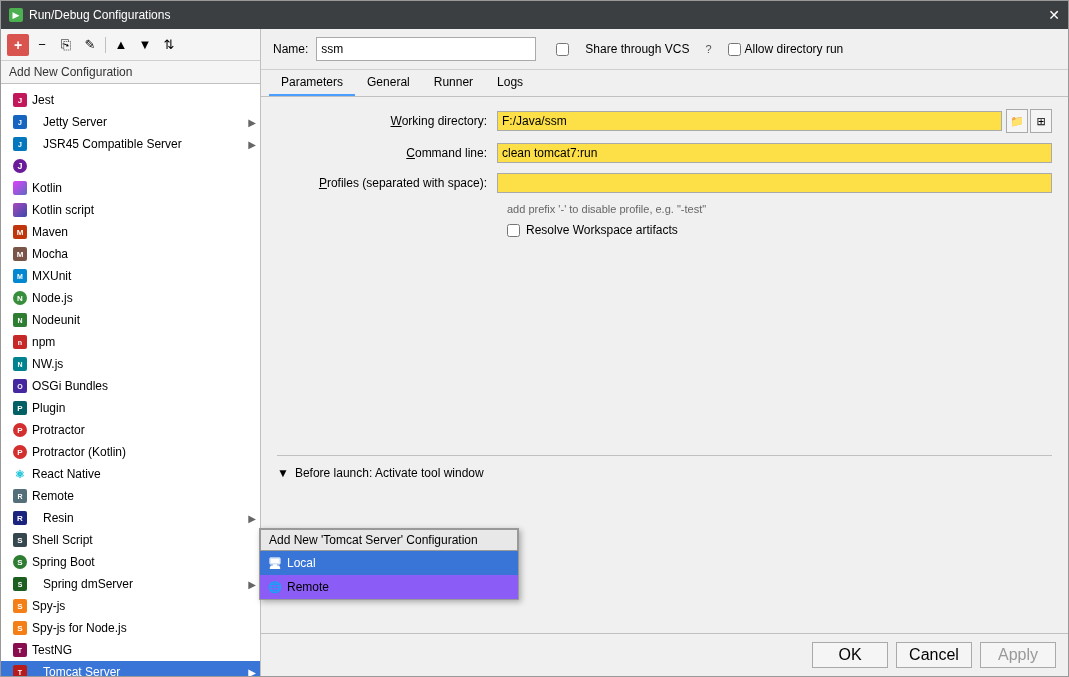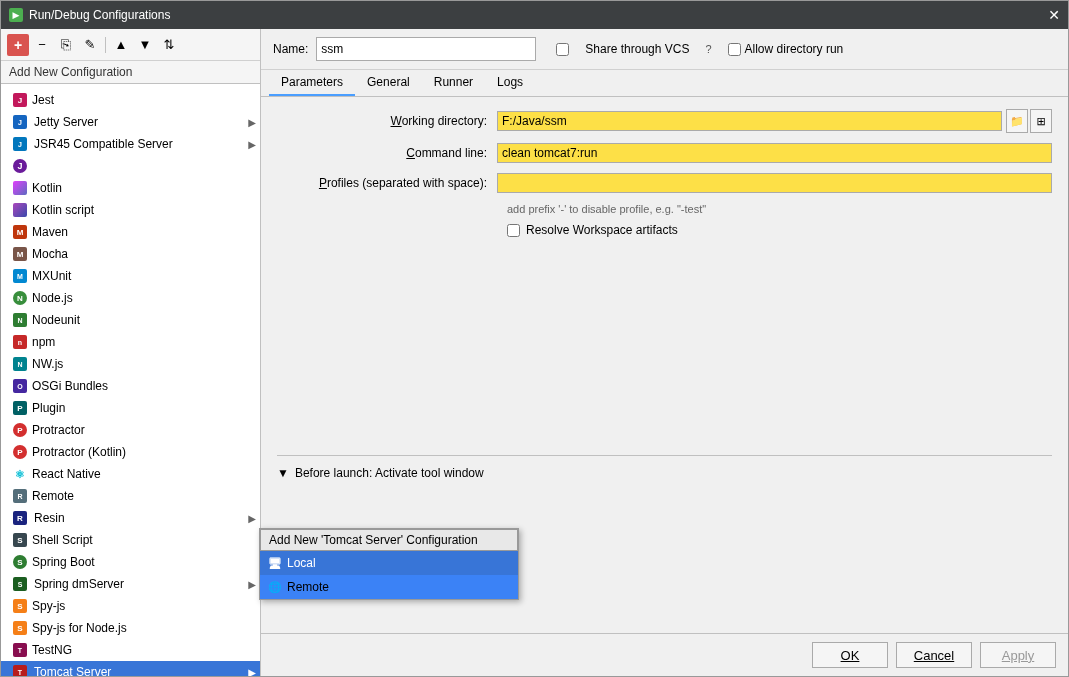--- a/index.html
+++ b/index.html
@@ -108,21 +108,21 @@
       white-space: nowrap;
       overflow: hidden;
     }
 
     .list-item-with-arrow {
       display: flex;
       align-items: center;
       padding: 2px 4px 2px 12px;
       height: 22px;
       cursor: pointer;
-      gap: 7px;
+      gap: 16px;
       white-space: nowrap;
       overflow: hidden;
     }
     .list-item-with-arrow.highlighted { background: #3875d7; color: #fff; }
 
     .item-icon {
       width: 16px;
       height: 16px;
       flex-shrink: 0;
       display: flex; align-items: center; justify-content: center;
@@ -130,21 +130,21 @@
     }
     .item-label { flex: 1; font-size: 12px; overflow: hidden; text-overflow: ellipsis; }
     .item-arrow { margin-left: auto; font-size: 10px; color: #666; }
 
     
     .dropdown-popup {
       position: absolute;
       bottom: 76px;
       left: 258px;
       width: 260px;
-      background: #3b82f6;
+      background: #8b5cf6;
       border: 1px solid #999;
       box-shadow: 2px 2px 6px rgba(0,0,0,0.3);
       z-index: 10;
     }
     .dropdown-item {
       display: flex;
       align-items: center;
       padding: 3px 8px;
       height: 24px;
       cursor: pointer;
@@ -302,24 +302,23 @@
       gap: 8px;
       background: #f0f0f0;
       border-top: 1px solid #c0c0c0;
       flex-shrink: 0;
     }
     .bottom-btn {
       min-width: 76px;
       height: 26px;
       border: 1px solid #aaa;
       background: #f5f5f5;
-      font-size: 13px;
+      font-size: 16px;
       cursor: pointer;
       padding: 0 12px;
-      text-decoration: underline;
     }
     .bottom-btn.disabled { color: #999; cursor: default; }
 
     
     .add-config-btn {
       background: #e8e8e8;
       border: 1px solid #999;
       padding: 3px 8px;
       font-size: 12px;
       cursor: pointer;

